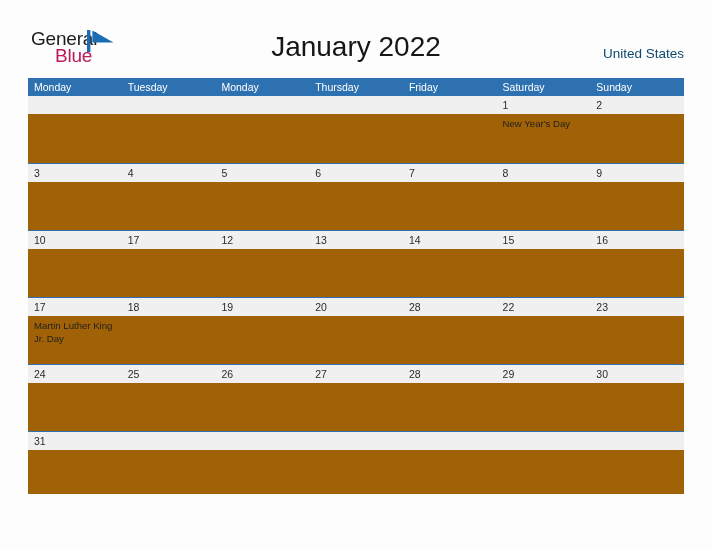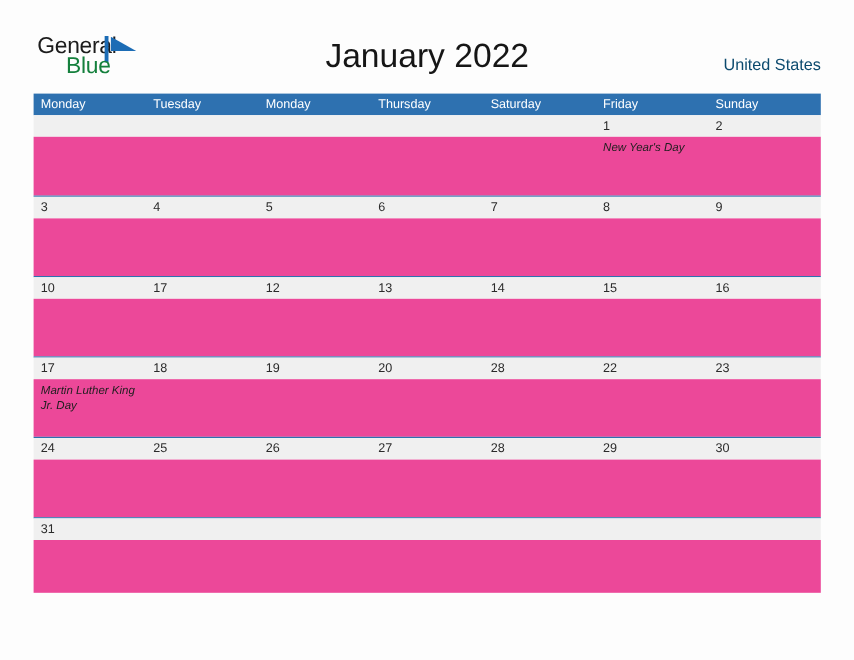--- a/index.html
+++ b/index.html
@@ -48,21 +48,21 @@
     font-family: "Liberation Sans", sans-serif;
     line-height: 20px;
     white-space: nowrap;
   }
   .logo-blue {
     position: absolute;
     left: 24px;
     top: 17px;
     font-size: 19px;
     letter-spacing: -0.2px;
-    color: #15803d;
+    color: #be185d;
     font-family: "Liberation Sans", sans-serif;
     line-height: 20px;
     white-space: nowrap;
   }
   .logo-mark {
     position: absolute;
     left: 56px;
     top: 1px;
     width: 34px;
     height: 22px;
@@ -136,23 +136,22 @@
     font-size: 10.5px;
     line-height: 18px;
     color: #2b2b2b;
     padding-left: 6px;
     box-sizing: border-box;
   }
 
   .events {
     display: flex;
     width: 656px;
-    background: #ec4899;
+    background: #a16207;
     box-sizing: border-box;
-    font-style: italic;
   }
   .ev-cell {
     flex: 1 1 0;
     padding: 3px 5px 0 6px;
     box-sizing: border-box;
     font-size: 9.6px;
     line-height: 13px;
     color: #1f1f1f;
     word-wrap: break-word;
     overflow: hidden;
@@ -187,22 +186,22 @@
 
   </div>
 
   <div class="calendar">
 
     <div class="dow-row">
       <div class="dow-cell">Monday</div>
       <div class="dow-cell">Tuesday</div>
       <div class="dow-cell">Monday</div>
       <div class="dow-cell">Thursday</div>
+      <div class="dow-cell">Friday</div>
       <div class="dow-cell">Saturday</div>
-      <div class="dow-cell">Friday</div>
       <div class="dow-cell">Sunday</div>
     </div>
 
     <div class="week-row">
       <div class="numbers">
         <div class="num-cell"></div>
         <div class="num-cell"></div>
         <div class="num-cell"></div>
         <div class="num-cell"></div>
         <div class="num-cell"></div>

